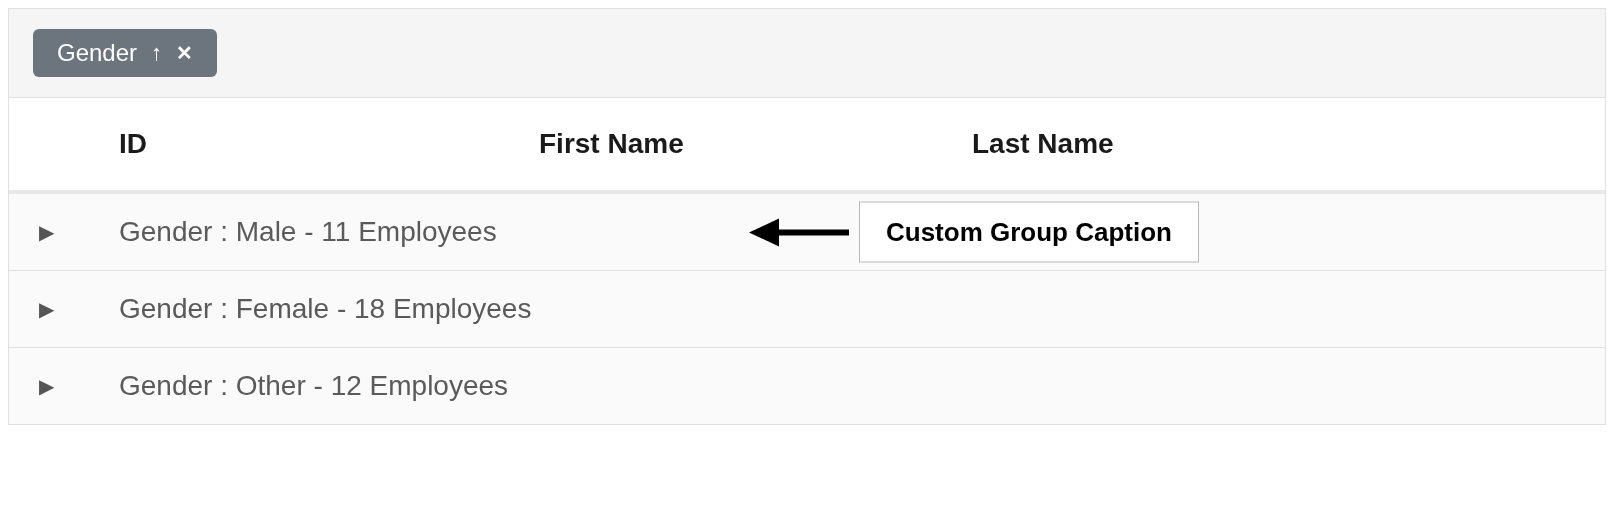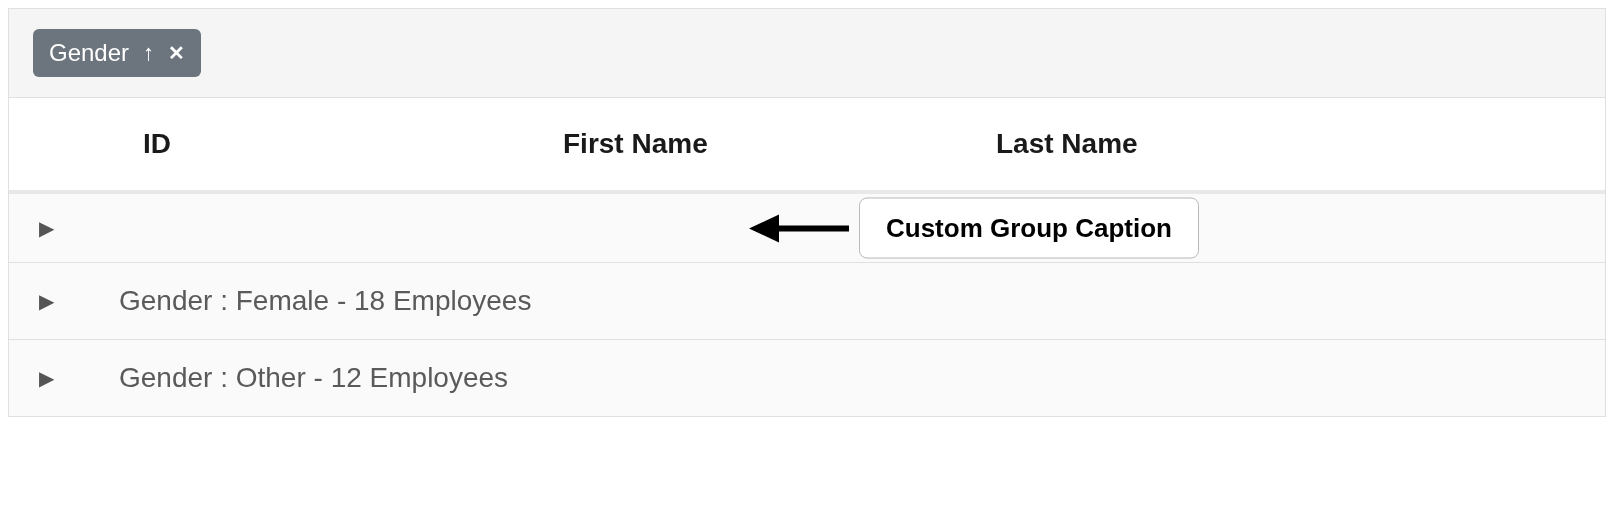--- a/index.html
+++ b/index.html
@@ -20,21 +20,21 @@
     }
     .group-panel {
       padding: 20px 24px;
       border-bottom: 1px solid #e0e0e0;
     }
     .group-chip {
       display: inline-flex;
       align-items: center;
       background: #6c757d;
       color: #fff;
-      padding: 10px 16px;
+      padding: 10px 24px;
       border-radius: 6px;
       font-size: 24px;
       gap: 14px;
     }
     .group-chip .arrow-up-icon {
       font-size: 22px;
       font-weight: bold;
     }
     .group-chip .close-icon {
       font-size: 20px;
@@ -50,21 +50,20 @@
     .header-expand-col {
       width: 110px;
     }
     .header-col {
       font-weight: bold;
       font-size: 28px;
       color: #1a1a1a;
     }
     .header-col.id {
       width: 420px;
-      margin-left: 24px;
     }
     .header-col.first {
       width: 400px;
     }
     .header-col.last {
       flex: 1;
       margin-left: 33px;
     }
     .group-row {
       display: flex;
@@ -108,21 +107,21 @@
       border-right: 30px solid #000;
       position: relative;
     }
     .annotation-line {
       width: 70px;
       height: 6px;
       background: #000;
     }
     .annotation-box {
       border: 1px solid #b8b8b8;
-      border-radius: 8px;
+      border-radius: 0;
       padding: 14px 26px;
       font-size: 26px;
       font-weight: bold;
       color: #000;
       background: #fff;
       margin-left: 10px;
     }
   </style>
 </head>
 <body>
@@ -141,20 +140,21 @@
     <div class="header-expand-col"></div>
     <div class="header-col id">ID</div>
     <div class="header-col first">First Name</div>
     <div class="header-col last">Last Name</div>
   </div>
 
   <div class="group-row">
     <div class="expand-col">
       <span class="expand-icon">▶</span>
     </div>
+    <div class="group-label">Gender : Male - 11 Employees</div>
     <div class="annotation">
       <div class="annotation-arrow"></div>
       <div class="annotation-line"></div>
       <div class="annotation-box">Custom Group Caption</div>
     </div>
   </div>
 
   <div class="group-row">
     <div class="expand-col">
       <span class="expand-icon">▶</span>

